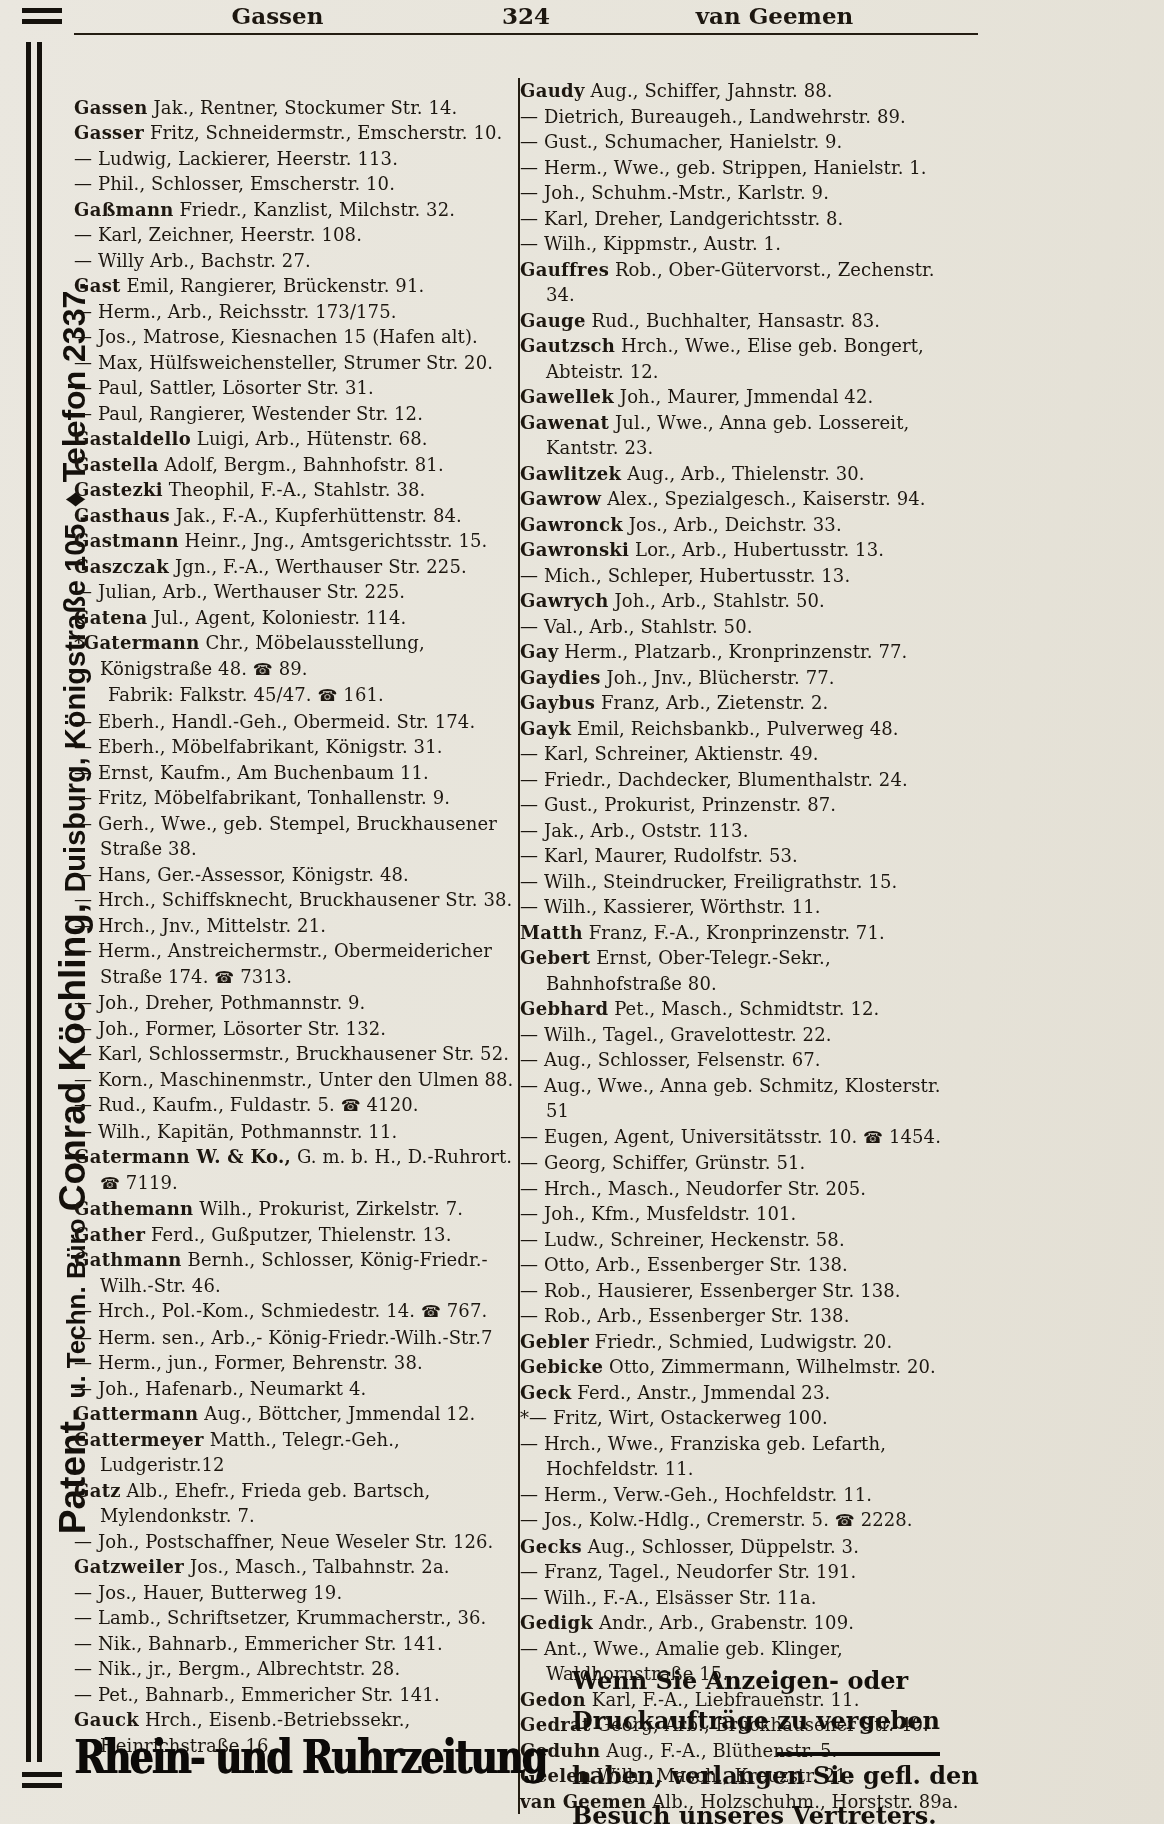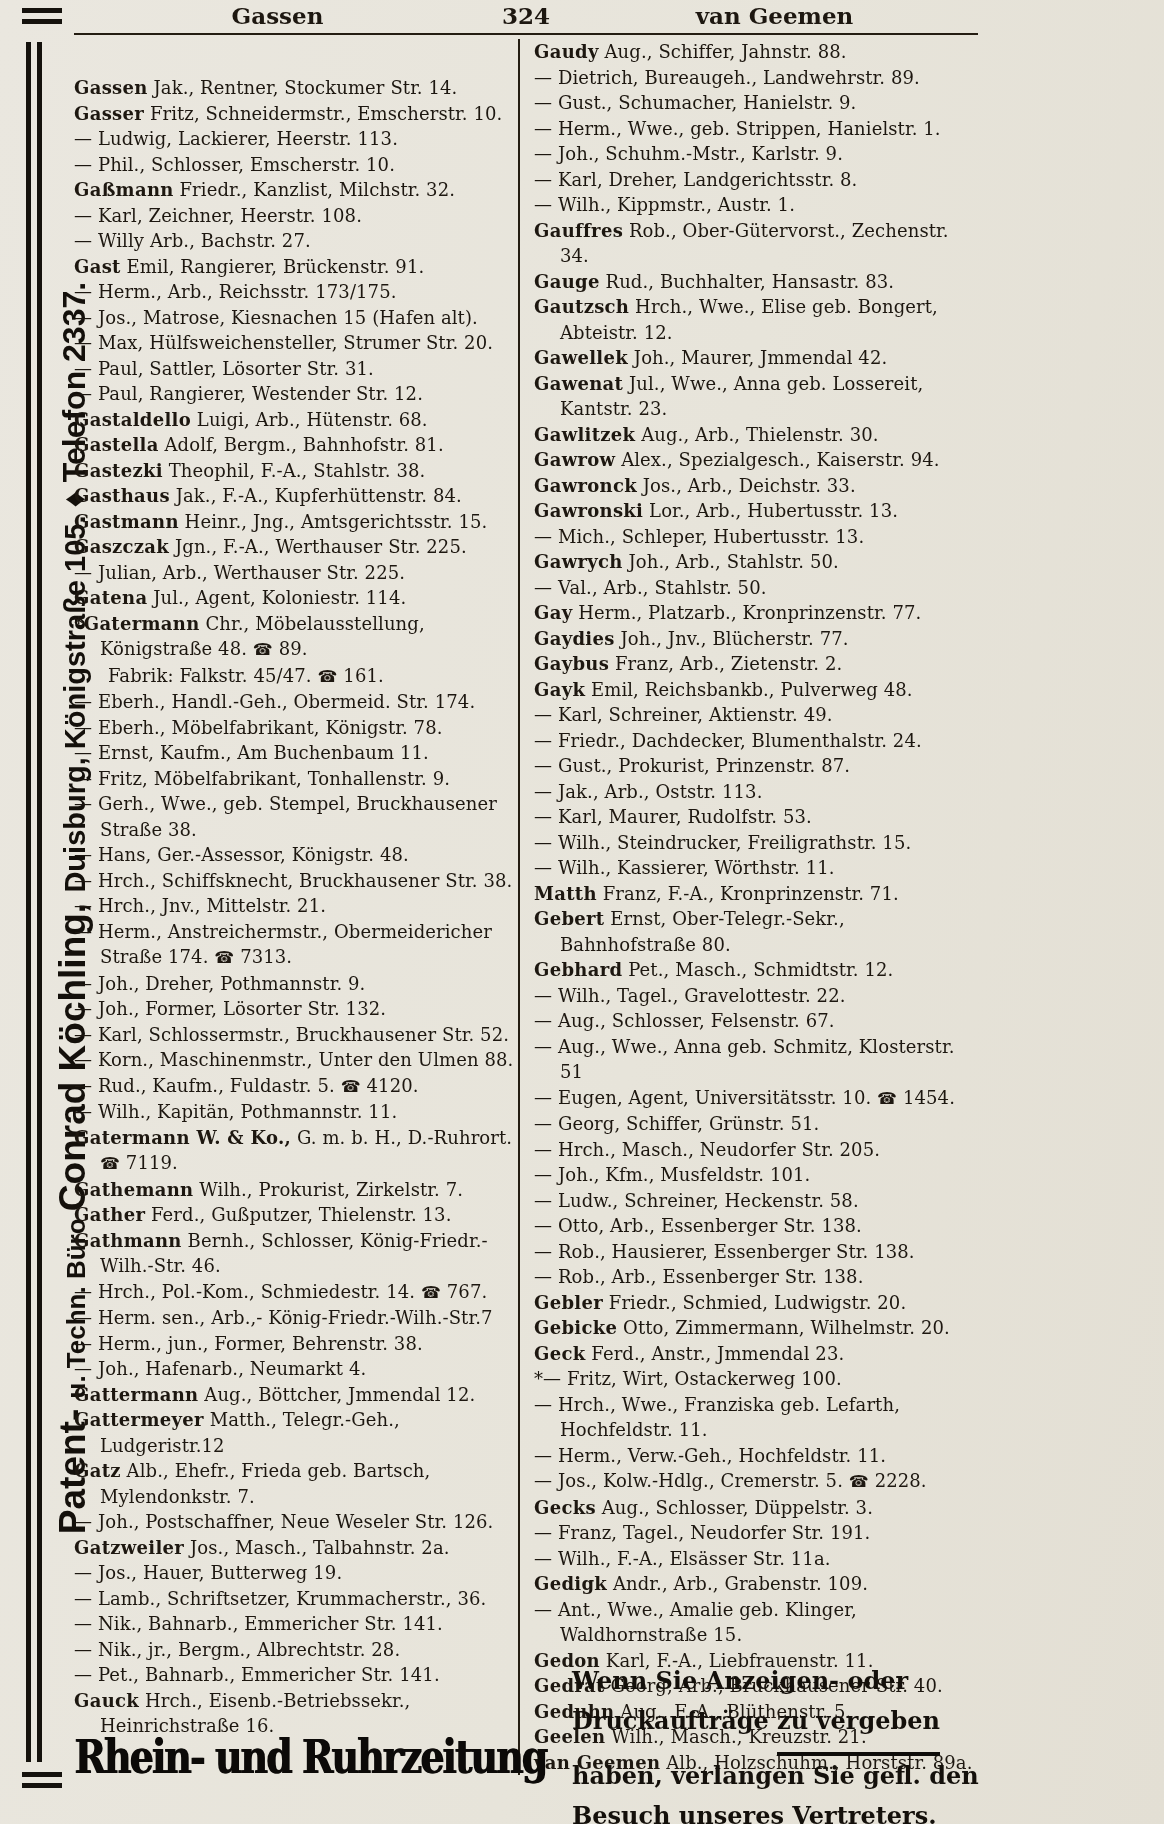--- a/index.html
+++ b/index.html
@@ -32,21 +32,21 @@
   .sidebar .s5{font-size:32px;}
   
   .content{position:absolute;left:74px;top:2px;width:904px;}
   .header{
     display:grid;grid-template-columns:1fr 90px 1fr;align-items:end;
     font-weight:bold;font-size:23px;text-align:center;
     border-bottom:2px solid #241d12;padding-bottom:4px;
   }
   .columns{display:flex;margin-top:4px;align-items:center;}
   .col{width:444px;font-size:18px;line-height:25.5px;}
-  .col.right{border-left:2px solid #241d12;padding-left:14px;}
+  .col.right{border-left:2px solid #241d12;margin-top:39px;}
   .entry{text-indent:-26px;padding-left:26px;letter-spacing:.1px;}
   .entry.fabrik{padding-left:60px;}
   .entry .head{font-weight:bold;letter-spacing:.3px;}
   .entry .dash{font-weight:normal;}
   .phone{font-family:"DejaVu Sans", sans-serif;font-size:16px;}
   
   .footer{
     position:absolute;left:74px;top:1704px;width:906px;height:104px;
     display:flex;align-items:center;gap:26px;
   }
@@ -100,21 +100,21 @@
           <div class="entry"><span class="head">Gastella</span> <span class="tail">Adolf, Bergm., Bahnhofstr. 81.</span></div>
           <div class="entry"><span class="head">Gastezki</span> <span class="tail">Theophil, F.-A., Stahlstr. 38.</span></div>
           <div class="entry"><span class="head">Gasthaus</span> <span class="tail">Jak., F.-A., Kupferhüttenstr. 84.</span></div>
           <div class="entry"><span class="head">Gastmann</span> <span class="tail">Heinr., Jng., Amtsgerichtsstr. 15.</span></div>
           <div class="entry"><span class="head">Gaszczak</span> <span class="tail">Jgn., F.-A., Werthauser Str. 225.</span></div>
           <div class="entry"><span class="dash">—</span> <span class="tail">Julian, Arb., Werthauser Str. 225.</span></div>
           <div class="entry"><span class="head">Gatena</span> <span class="tail">Jul., Agent, Koloniestr. 114.</span></div>
           <div class="entry"><span class="head">*Gatermann</span> <span class="tail">Chr., Möbelausstellung, Königstraße 48. <span class="phone">☎</span> 89.</span></div>
           <div class="entry fabrik"><span class="tail">Fabrik: Falkstr. 45/47. <span class="phone">☎</span> 161.</span></div>
           <div class="entry"><span class="dash">—</span> <span class="tail">Eberh., Handl.-Geh., Obermeid. Str. 174.</span></div>
-          <div class="entry"><span class="dash">—</span> <span class="tail">Eberh., Möbelfabrikant, Königstr. 78.</span></div>
+          <div class="entry"><span class="dash">—</span> <span class="tail">Eberh., Möbelfabrikant, Königstr. 31.</span></div>
           <div class="entry"><span class="dash">—</span> <span class="tail">Ernst, Kaufm., Am Buchenbaum 11.</span></div>
           <div class="entry"><span class="dash">—</span> <span class="tail">Fritz, Möbelfabrikant, Tonhallenstr. 9.</span></div>
           <div class="entry"><span class="dash">—</span> <span class="tail">Gerh., Wwe., geb. Stempel, Bruckhausener Straße 38.</span></div>
           <div class="entry"><span class="dash">—</span> <span class="tail">Hans, Ger.-Assessor, Königstr. 48.</span></div>
           <div class="entry"><span class="dash">—</span> <span class="tail">Hrch., Schiffsknecht, Bruckhausener Str. 38.</span></div>
           <div class="entry"><span class="dash">—</span> <span class="tail">Hrch., Jnv., Mittelstr. 21.</span></div>
           <div class="entry"><span class="dash">—</span> <span class="tail">Herm., Anstreichermstr., Obermeidericher Straße 174. <span class="phone">☎</span> 7313.</span></div>
           <div class="entry"><span class="dash">—</span> <span class="tail">Joh., Dreher, Pothmannstr. 9.</span></div>
           <div class="entry"><span class="dash">—</span> <span class="tail">Joh., Former, Lösorter Str. 132.</span></div>
           <div class="entry"><span class="dash">—</span> <span class="tail">Karl, Schlossermstr., Bruckhausener Str. 52.</span></div>

